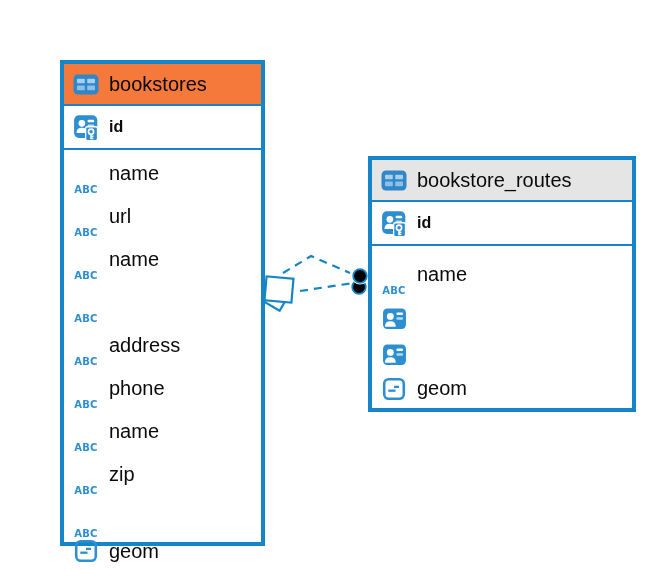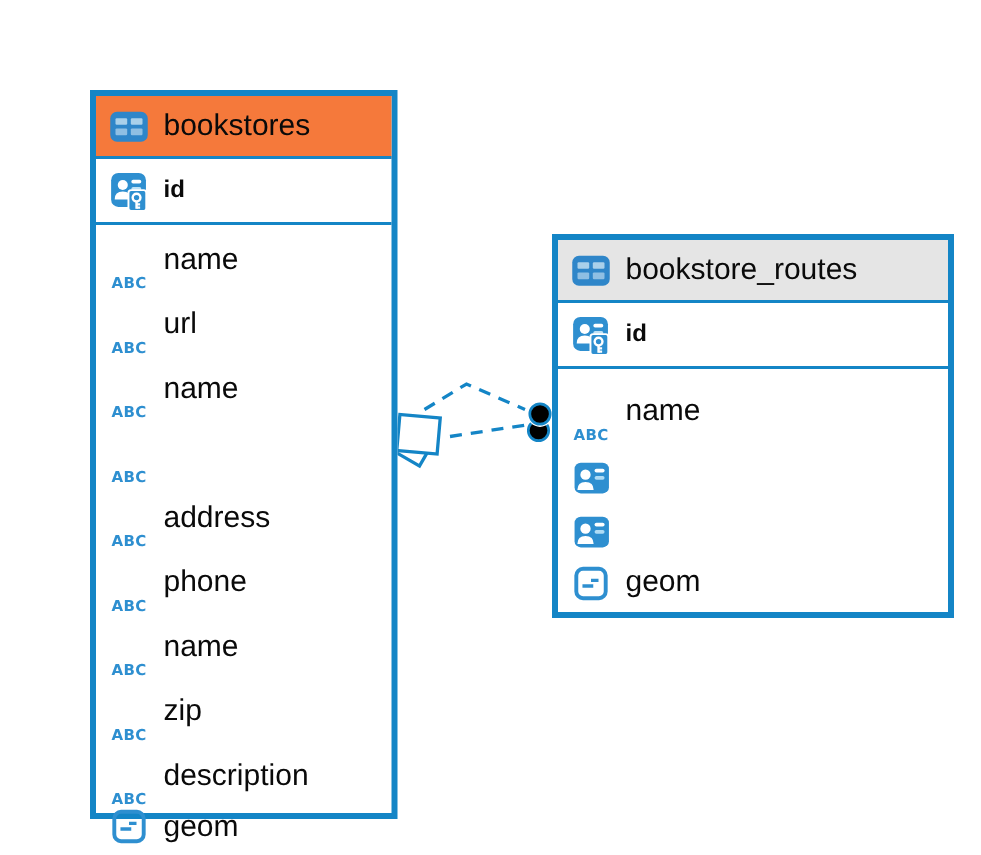--- a/index.html
+++ b/index.html
@@ -130,21 +130,20 @@
       <div class="col-row">
         <span class="icon-slot abc">ABC</span>
         <span class="lbl">name</span>
         </div>
       <div class="col-row">
         <span class="icon-slot abc">ABC</span>
         <span class="lbl">zip</span>
         </div>
       <div class="col-row">
         <span class="icon-slot abc">ABC</span>
-        <span class="lbl">description</span>
         </div>
       <div class="col-row">
         <span class="icon-slot">
           <svg width="24" height="24">
               <use href="#sym-geom"></use>
             </svg>
           </span>
         <span class="lbl">geom</span>
         </div>
     </div>

